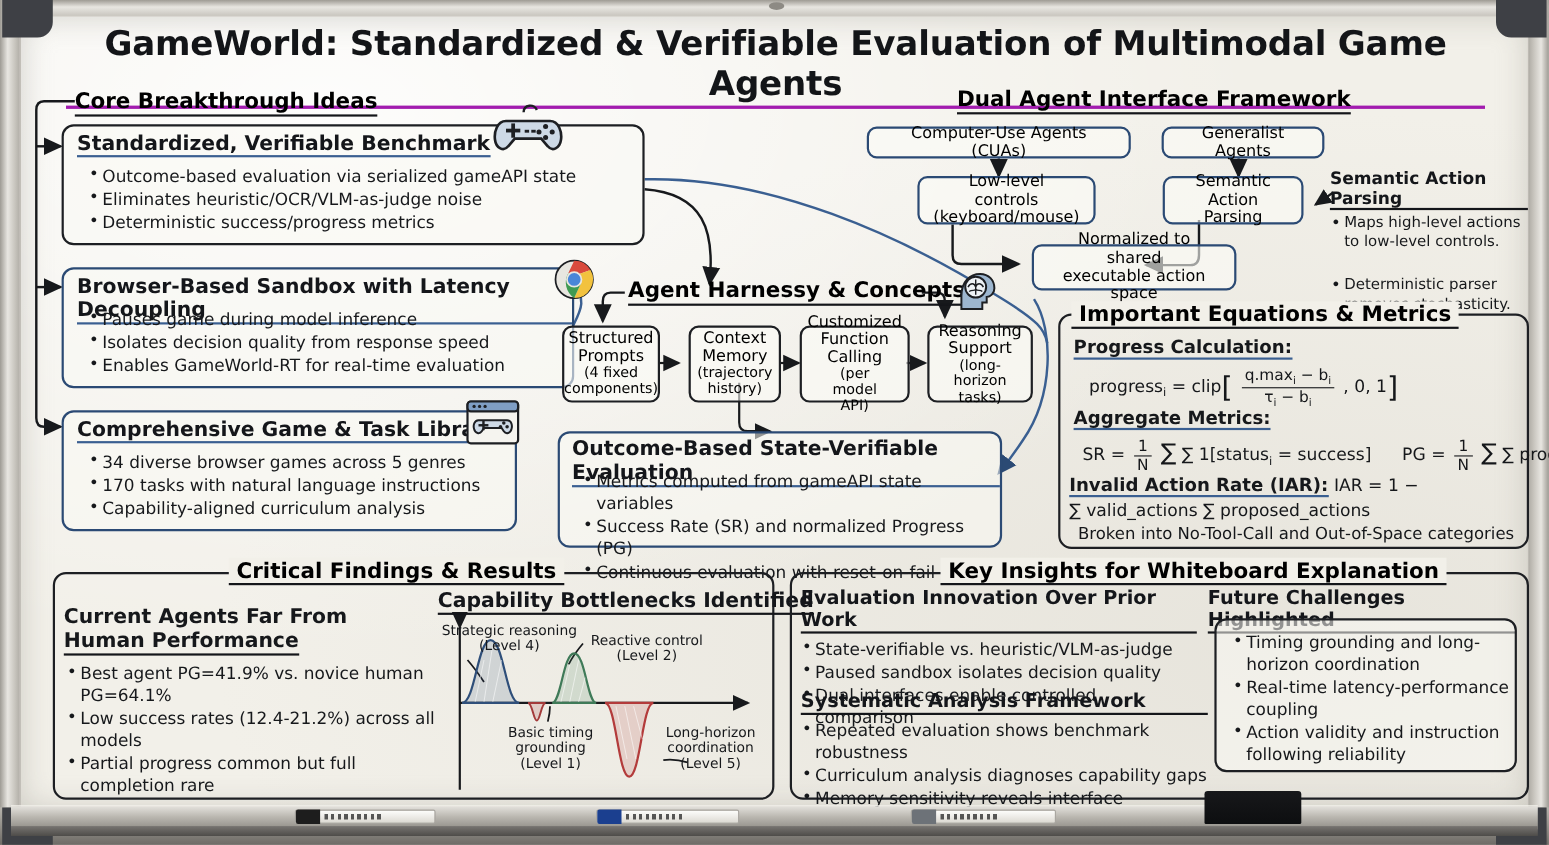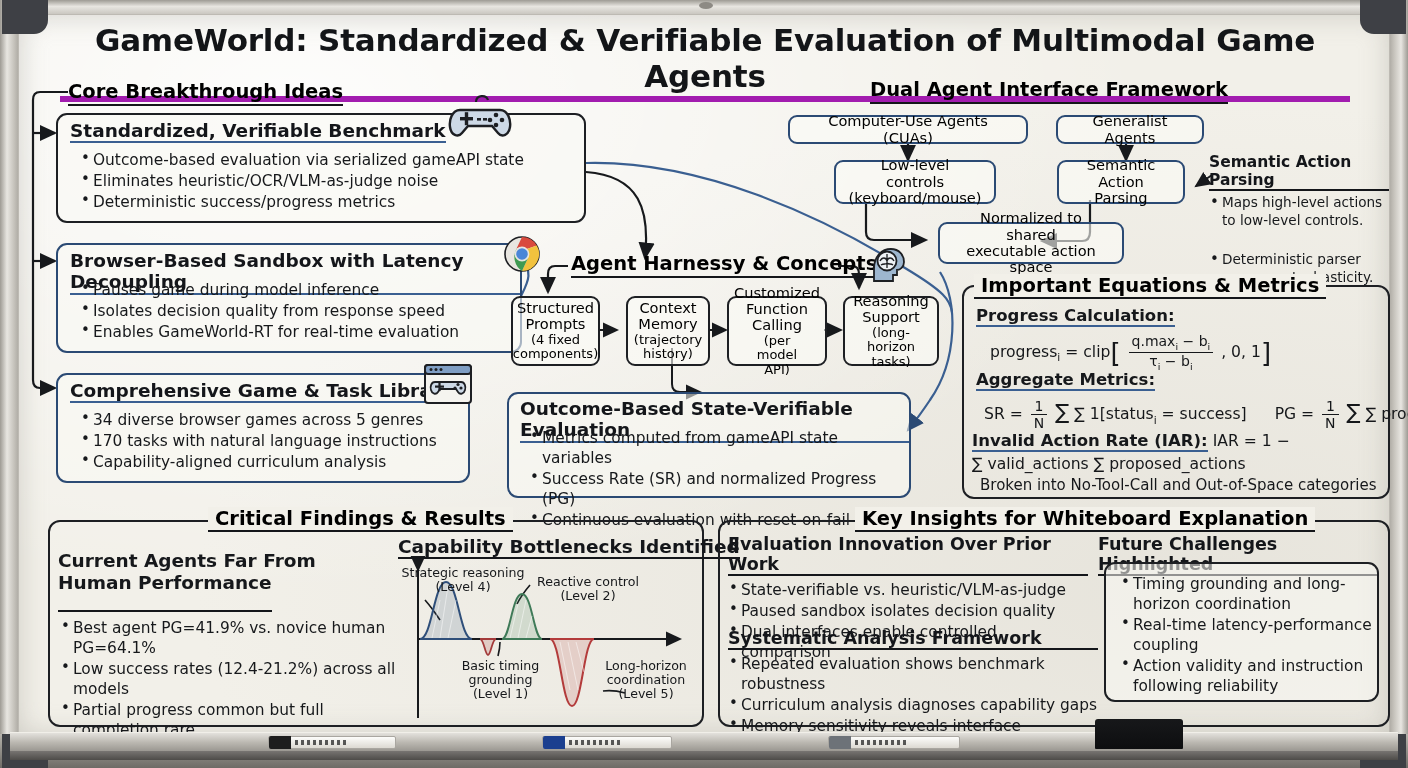--- a/index.html
+++ b/index.html
@@ -49,21 +49,21 @@
   .marker .cap{position:absolute;left:0;top:-1px;width:22px;height:13px;border-radius:2px 0 0 2px;}
   .marker .band{position:absolute;left:26px;top:3px;height:5px;width:52px;opacity:.78;
     background:repeating-linear-gradient(90deg,#2b2b2b 0 3px,transparent 3px 6px);}
   #eraser{position:absolute;bottom:19px;left:1095px;width:88px;height:30px;border-radius:3px 3px 1px 1px;
     background:linear-gradient(180deg,#17181a,#0d0e10);z-index:11;}
   
   .ink{position:absolute;color:#16181b;font-family:"DejaVu Sans", sans-serif;}
   #board-title{
     left:60px; top:22px; width:1290px; text-align:center;
     font-size:31px; font-weight:700; letter-spacing:-.2px; color:#131518;
-    border-bottom:6px solid #a21caf; padding-bottom:2px;
+    border-bottom:3px solid #a21caf; padding-bottom:2px;
   }
   .sec-title{font-size:19.5px;font-weight:700;color:#000000;
     border-bottom:2.5px solid #14161a;padding-bottom:1px;white-space:nowrap;}
   .grp-title{font-size:18px;font-weight:700;color:#14161a;
     border-bottom:2px solid #14161a;padding-bottom:0px;}
   .card{
     position:absolute;border:2.2px solid #1d1f23;border-radius:11px;
     background:rgba(250,249,244,.55);
   }
   .card.blue{border-color:#2b4a74;}
@@ -348,21 +348,21 @@
   </span>
 </div>
 <div class="ink eq" style="left:980px;top:476px;font-size:15px;">Broken into No-Tool-Call and Out-of-Space categories</div>
 
 <div class="groupframe" style="left:48px;top:520px;width:656px;height:207px;"></div>
 <div class="ink notch sec-title" style="left:208px;top:507px;">Critical Findings &amp; Results</div>
 
 <div class="ink" style="left:58px;top:550px;width:340px;">
   <div style="font-size:18.5px;font-weight:700;line-height:1.2;">
     <span>Current Agents Far From</span><br>
-    <span style="border-bottom:2.5px solid #14161a;display:inline-block;padding-bottom:16px;text-align:center;">Human Performance</span>
+    <span style="border-bottom:2.5px solid #14161a;display:inline-block;padding-bottom:0;text-align:center;">Human Performance</span>
   </div>
   <ul class="bl" style="margin-top:6px;margin-left:2px;width:345px;">
     <li>Best agent PG=41.9% vs. novice human PG=64.1%</li>
     <li>Low success rates (12.4-21.2%) across all models</li>
     <li>Partial progress common but full completion rare</li>
   </ul>
 </div>
 
 <div class="ink grp-title" style="left:398px;top:536px;font-size:18.5px;">Capability Bottlenecks Identified</div>
 

